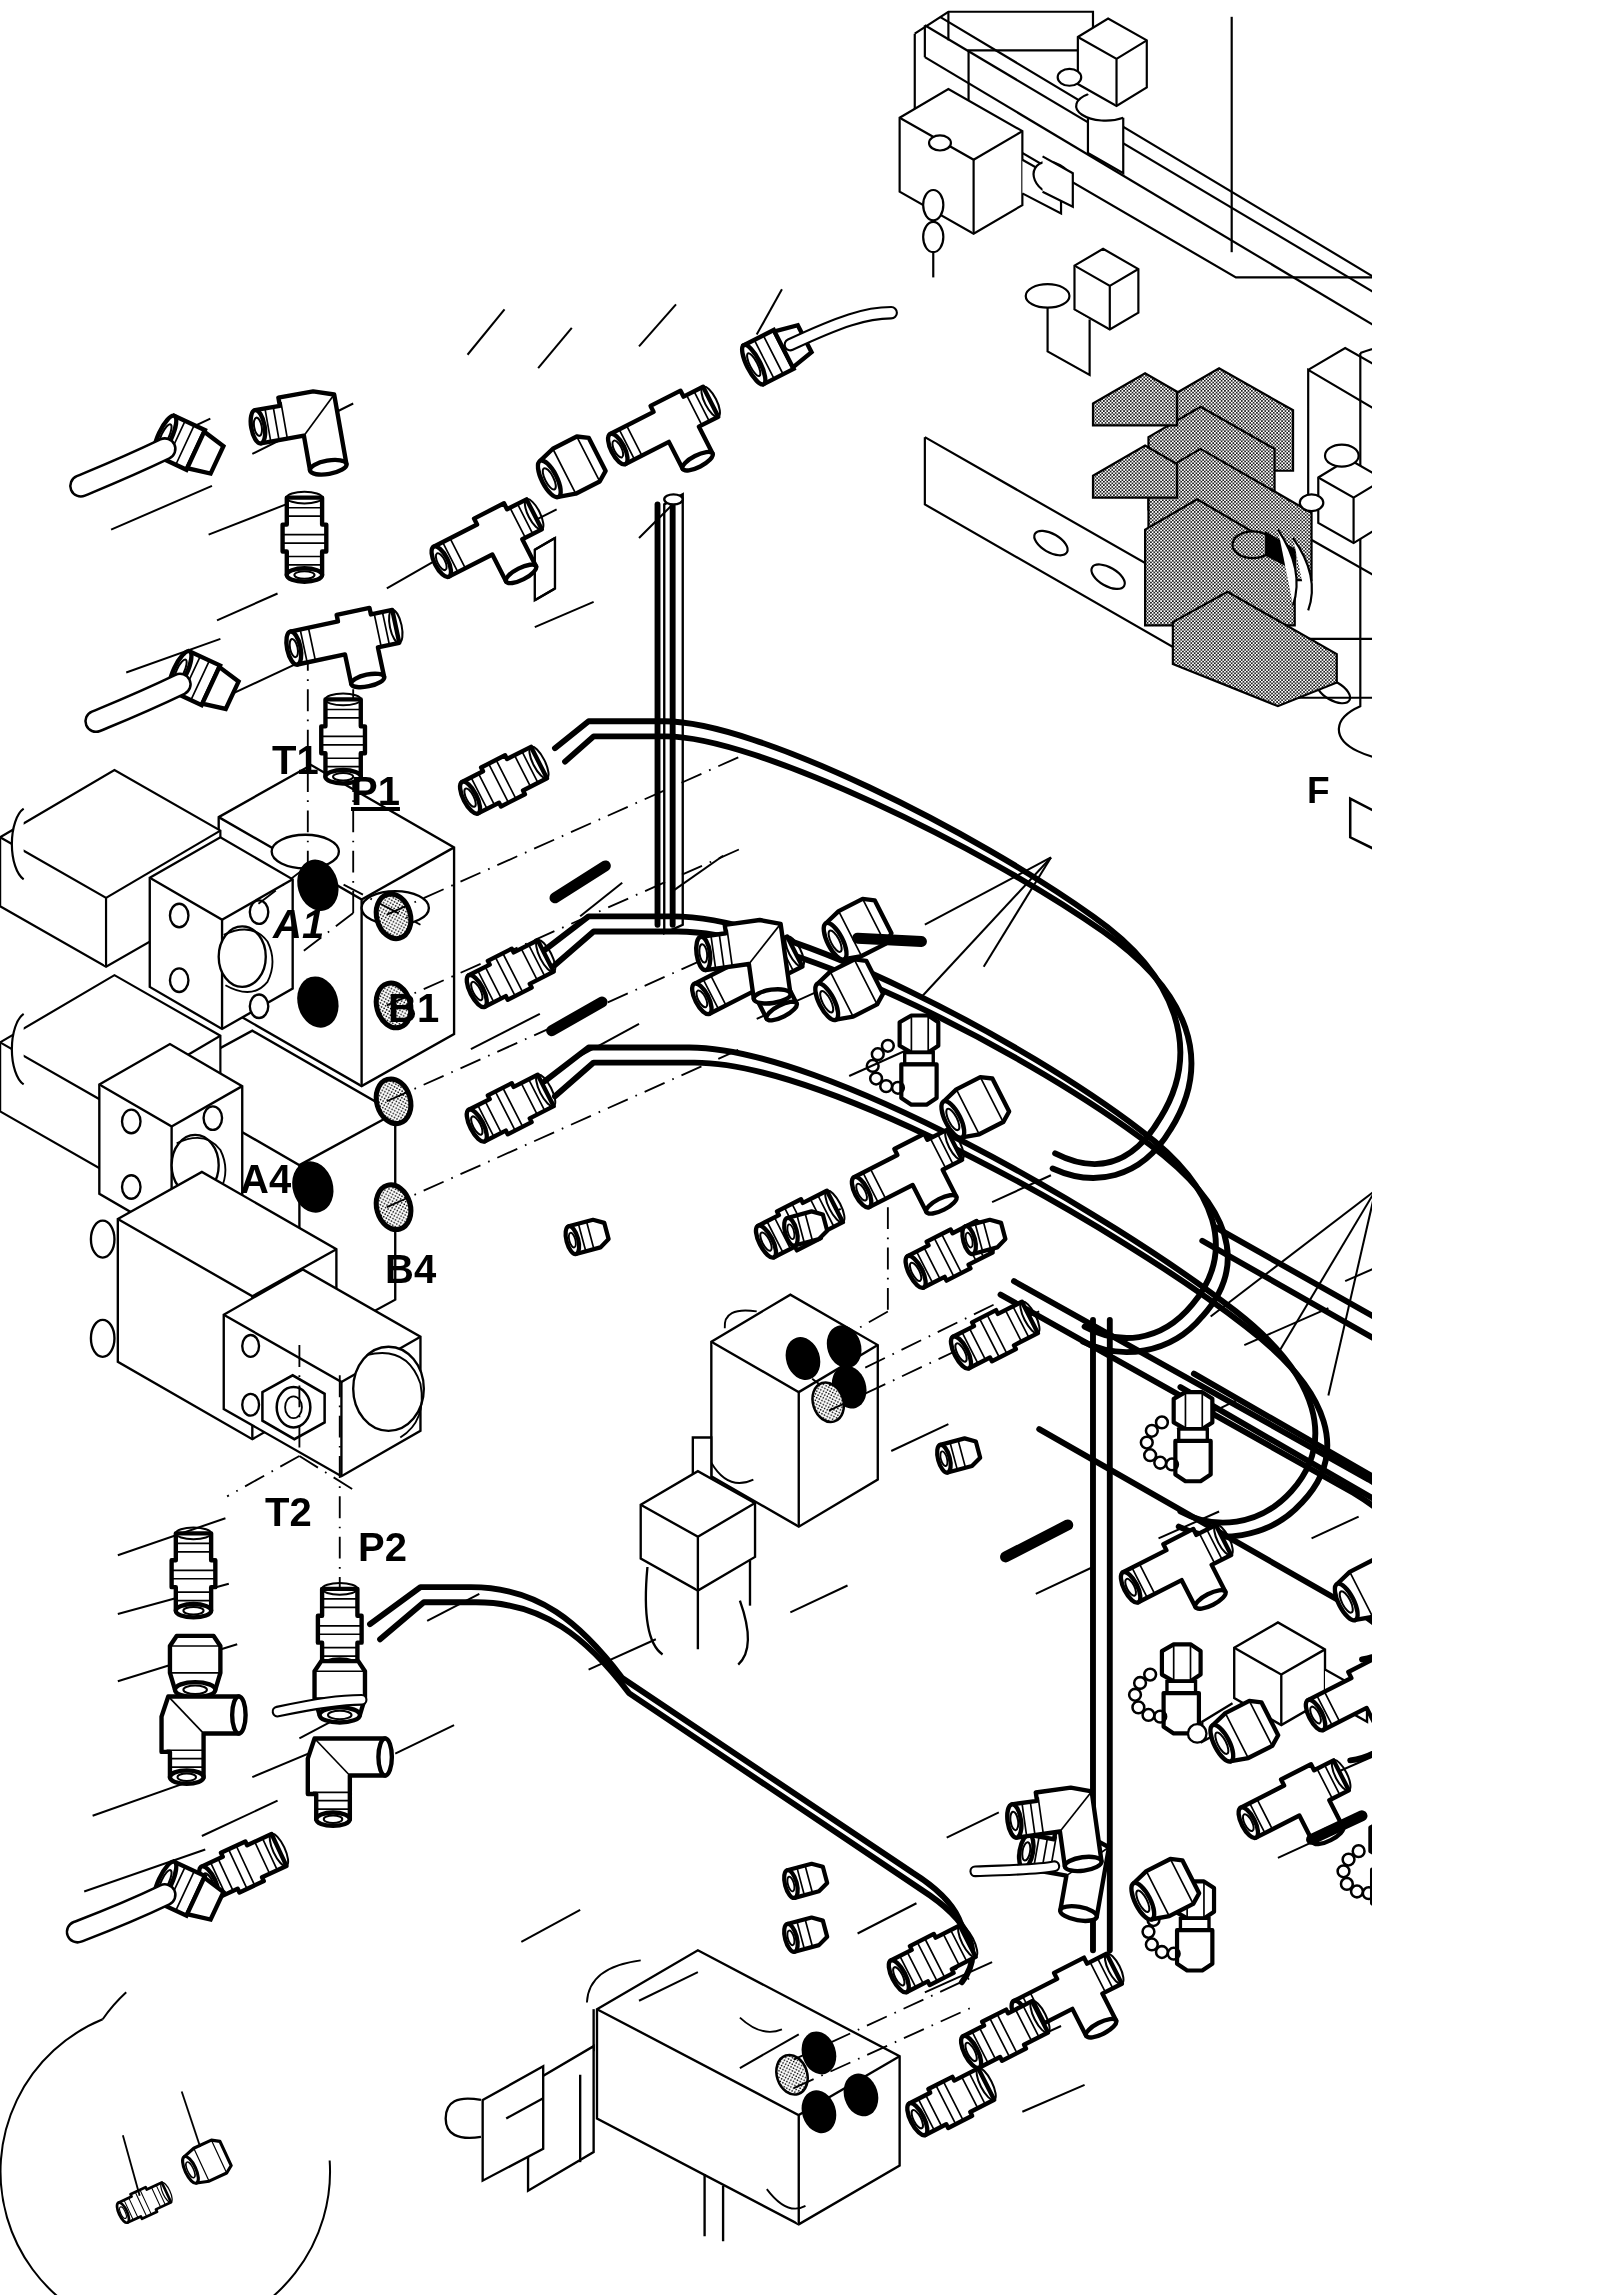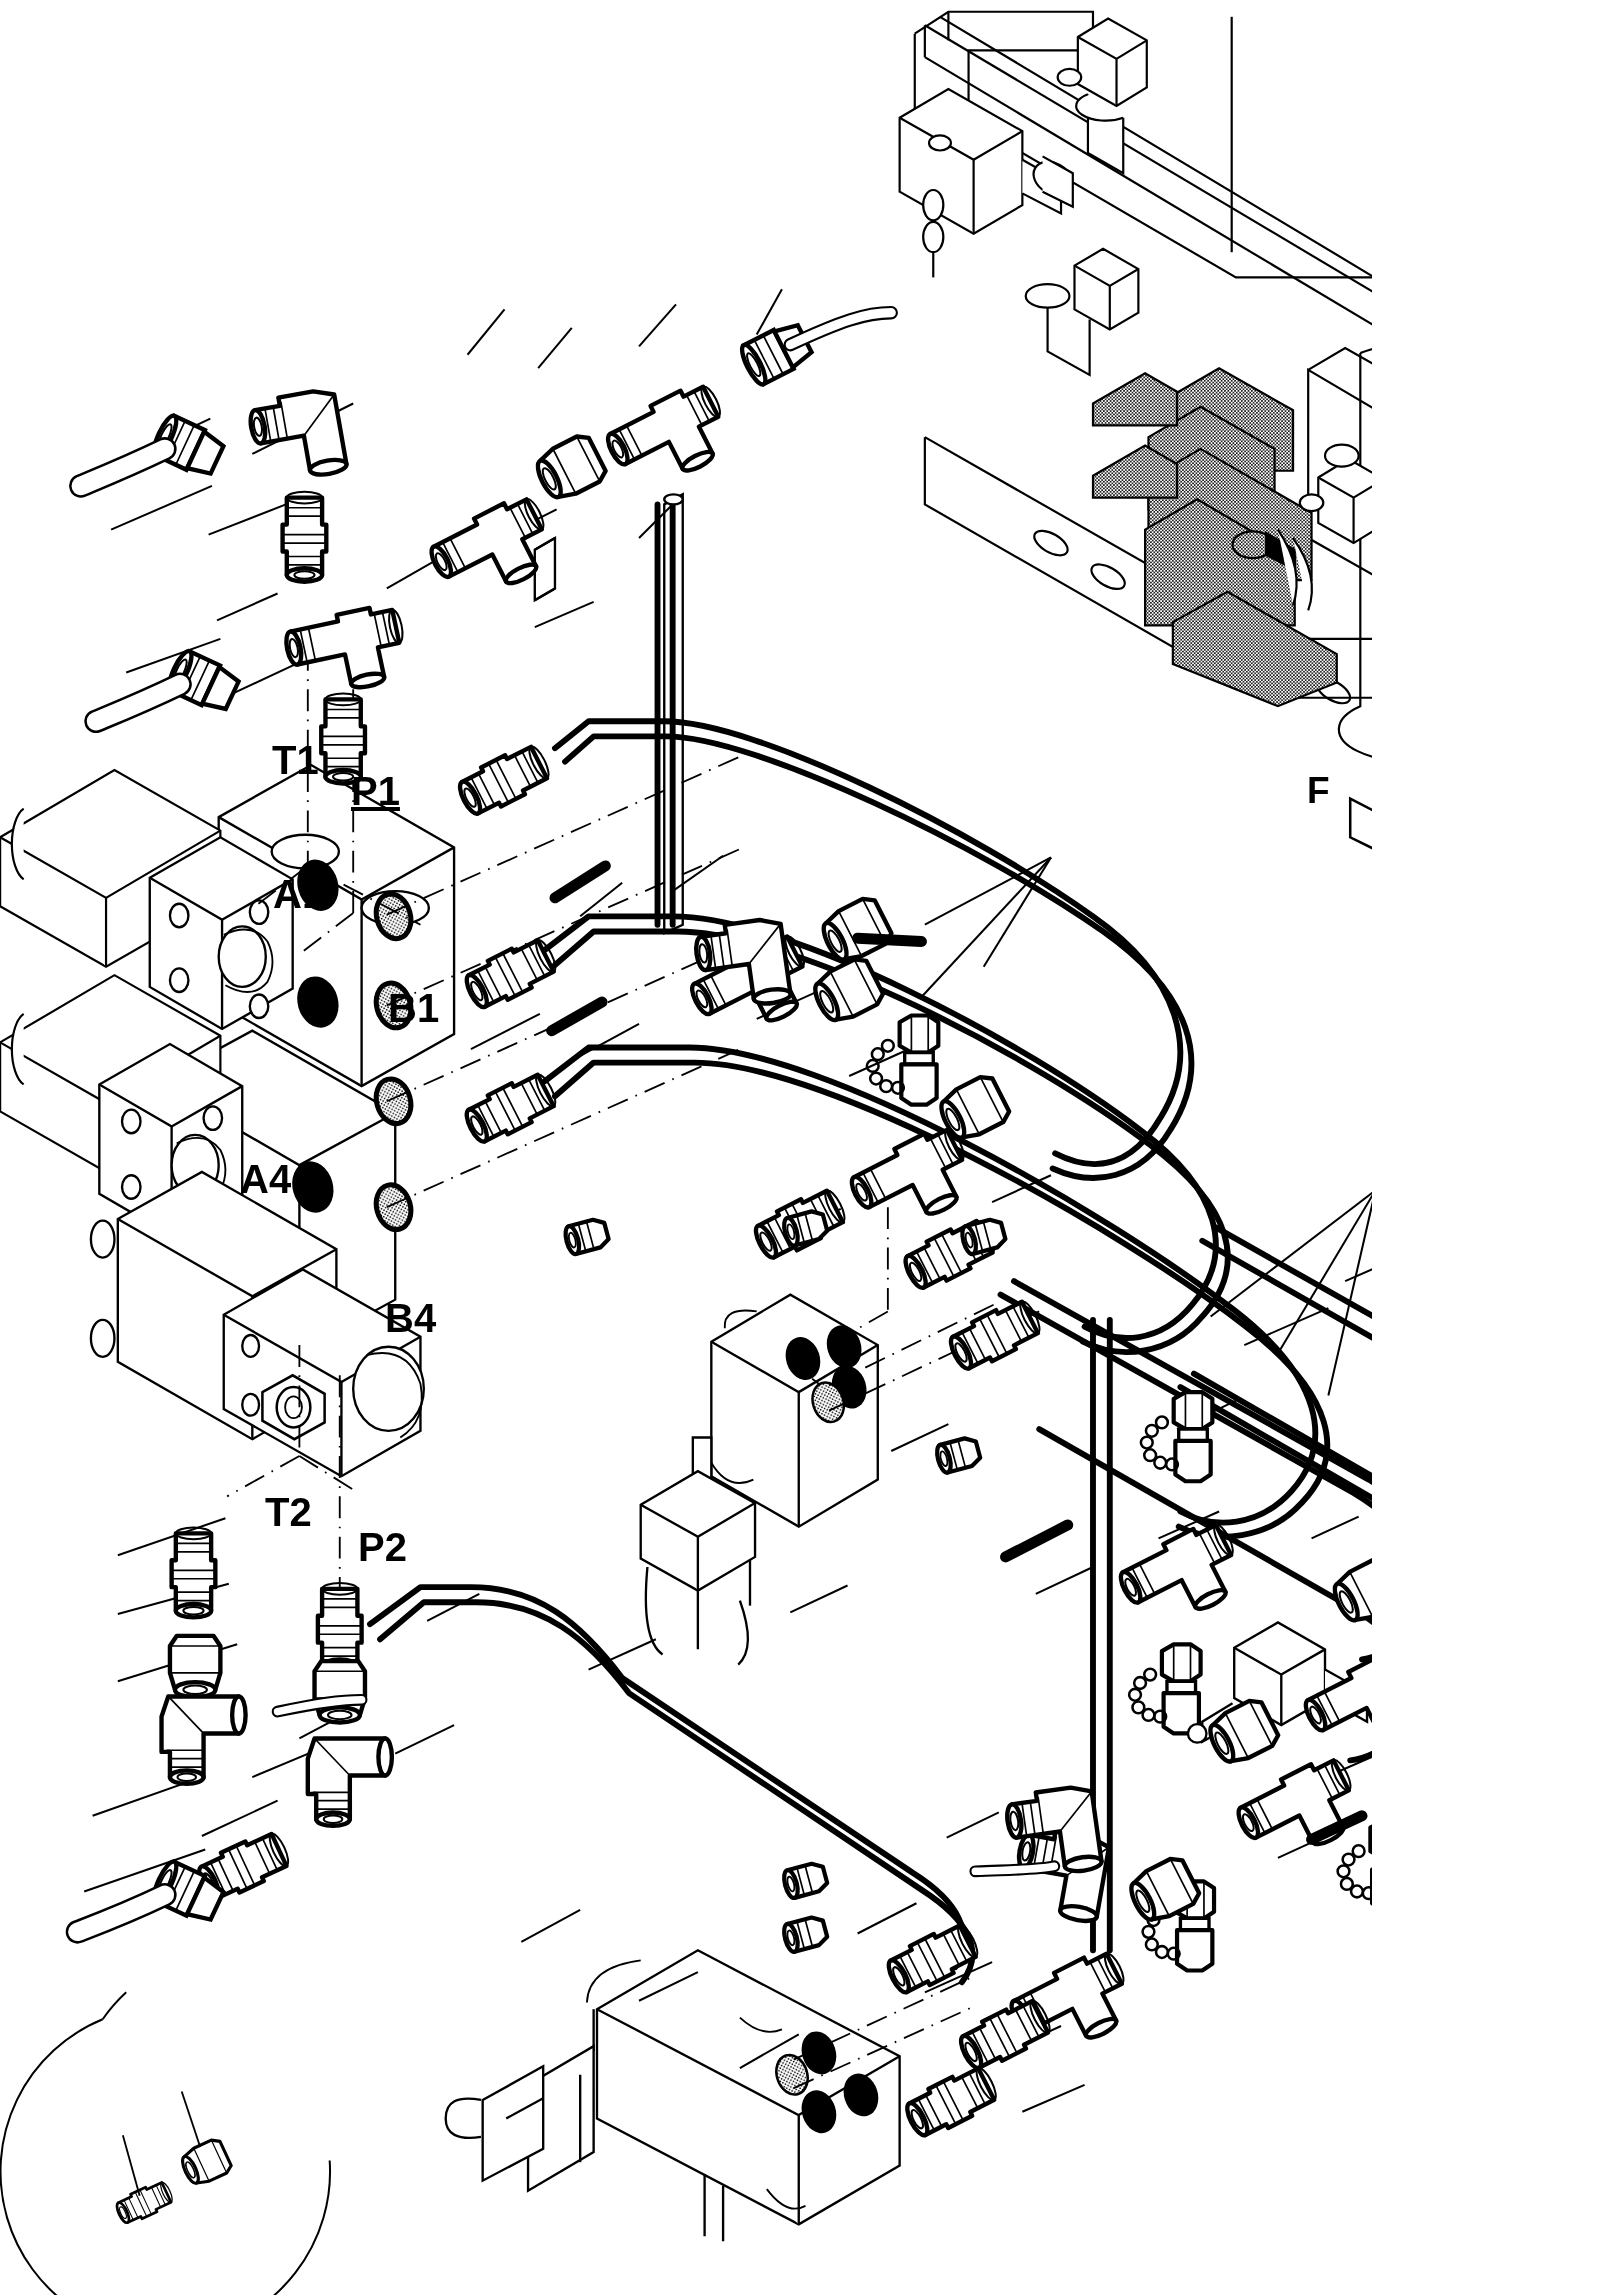--- a/index.html
+++ b/index.html
@@ -685,22 +685,22 @@
         <use href="#fit-nut" transform="scale(0.72)"></use>
       </g>
   <g fill="none" stroke="#000" stroke-width="2.2">
     <path d="M146,2540 L166,2612"></path>
     <path d="M216,2488 L238,2554"></path>
   </g>
 </svg>
 
 <div class="lbl lbl-port" style="left:272px;top:740px;">T1</div>
 <div class="lbl lbl-port" style="left:351px;top:771px;text-decoration:underline;">P1</div>
-<div class="lbl lbl-port" style="left:273px;top:874px;">A1</div>
+<div class="lbl lbl-port" style="left:273px;top:904px;font-style:italic;">A1</div>
 <div class="lbl lbl-port" style="left:388px;top:988px;">B1</div>
 <div class="lbl lbl-port" style="left:240px;top:1159px;">A4</div>
-<div class="lbl lbl-port" style="left:385px;top:1298px;">B4</div>
+<div class="lbl lbl-port" style="left:385px;top:1249px;">B4</div>
 <div class="lbl lbl-port" style="left:265px;top:1492px;text-align:right;">T2</div>
 <div class="lbl lbl-port" style="left:358px;top:1527px;">P2</div>
 <div class="lbl lbl-F" style="left:1307px;top:772px;">F</div>
 
 </div>
 
 
 </body></html>

